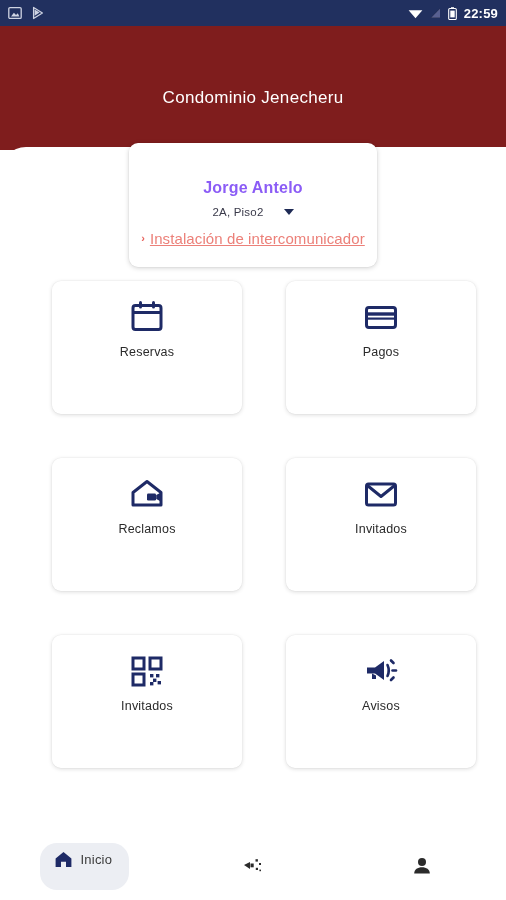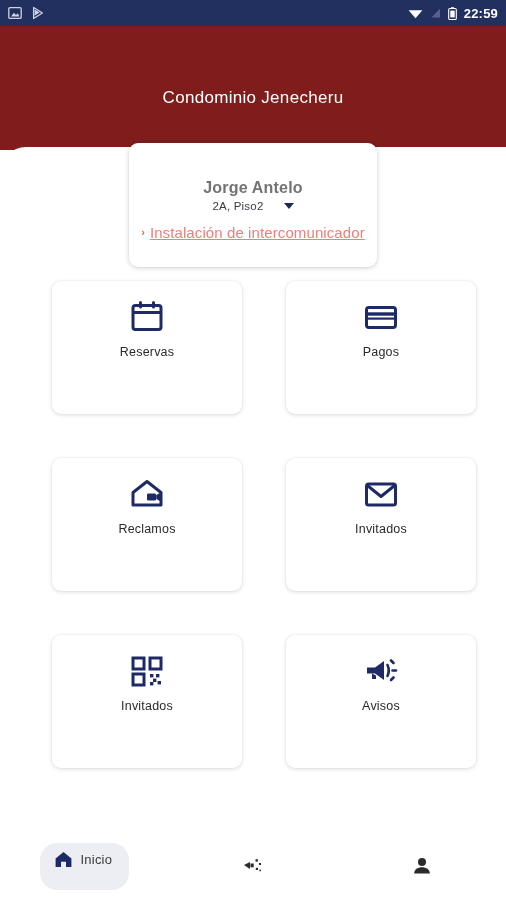--- a/index.html
+++ b/index.html
@@ -76,25 +76,25 @@
     background: #ffffff;
     border-radius: 9px;
     box-shadow: 0 1px 5px rgba(0,0,0,0.18), 0 0 0 0.5px rgba(0,0,0,0.04);
     z-index: 4;
     padding-top: 36px;
   }
   .user-name {
     text-align: center;
     font-size: 16px;
     font-weight: bold;
-    color: #737373;
+    color: #8b5cf6;
     letter-spacing: 0.2px;
   }
   .user-unit-row {
-    margin-top: 3px;
+    margin-top: 9px;
     display: flex;
     align-items: center;
     justify-content: center;
     gap: 20px;
   }
   .user-unit {
     font-size: 11.5px;
     color: #3a3a4a;
     letter-spacing: 0.2px;
   }

